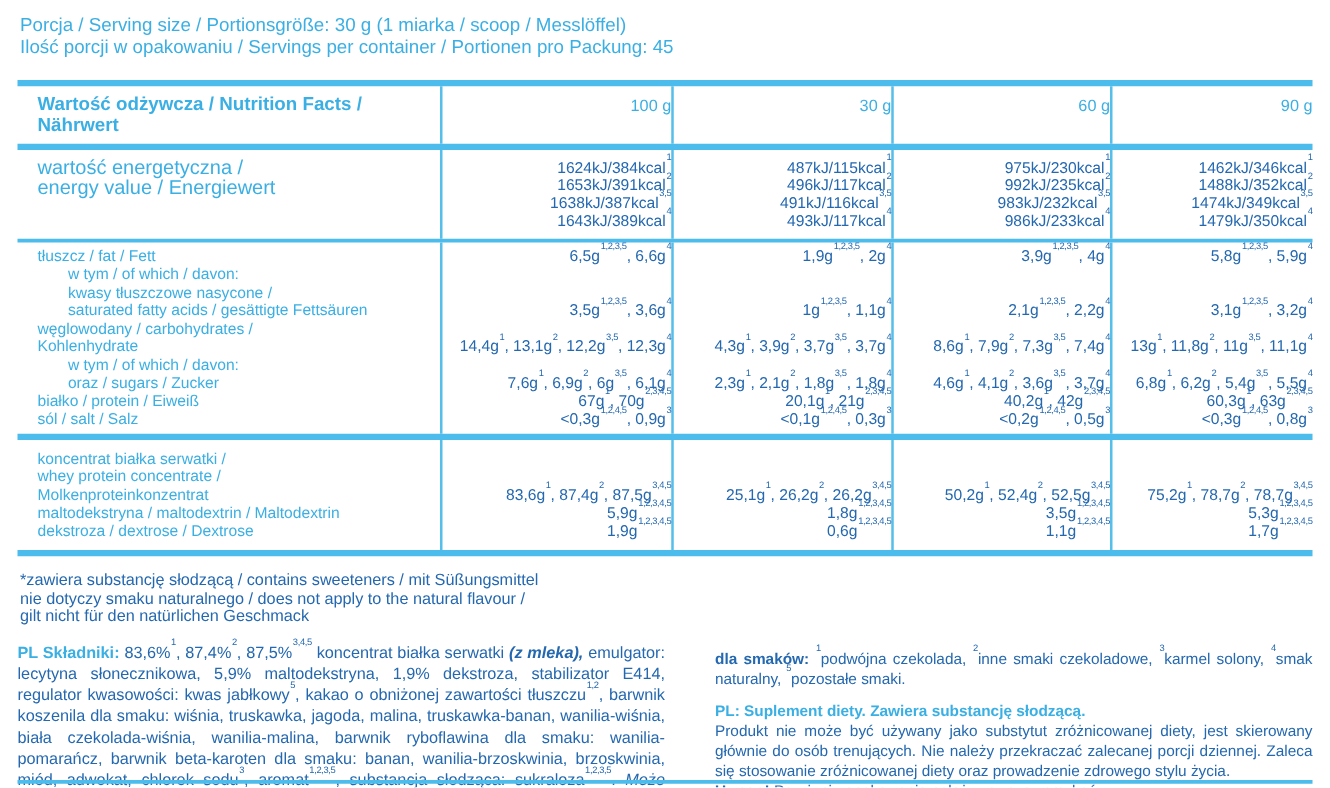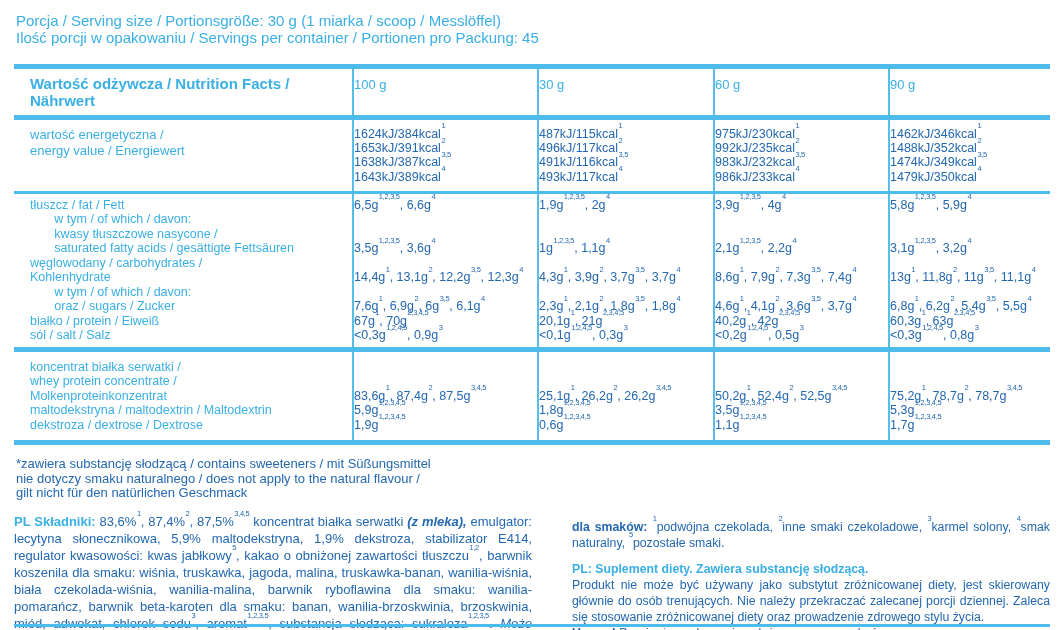--- a/index.html
+++ b/index.html
@@ -10,27 +10,27 @@
   .i{font-style:italic;}
   .bi{font-weight:bold;font-style:italic;}
   sup{font-size:7.5px;line-height:0;position:relative;top:-4.5px;margin-left:0.5px;letter-spacing:-0.3px;}
 
   .serving{margin:12px 16px 0 16px;font-size:15px;line-height:17px;color:#3aafe4;}
 
   .ntable{margin:18px 0 0 14px;width:1036px;border-top:5px solid #4cbcec;border-bottom:5px solid #4cbcec;}
   .trow{display:grid;grid-template-columns:338px 185px 176px 175px 162px;}
   .thead{border-bottom:5px solid #4cbcec;}
   .cell{box-sizing:border-box;}
-  .vcell{border-left:2px solid #55bfea;text-align:left;color:#2468b0;}
+  .vcell{border-left:2px solid #55bfea;text-align:right;color:#2468b0;}
   .lcell{padding-left:16px;color:#3aafe4;}
   .th-title{font-size:15px;font-weight:bold;color:#3aafe4;padding:6px 0 6px 16px;}
   .th-col{font-size:13px;color:#3aafe4;padding-top:8px;padding-bottom:6px;}
   .sec-energy{padding:0;}
   .sec-energy .cell{padding-top:7px;padding-bottom:7px;}
-  .sec-energy .lcell{font-size:13px;line-height:15.5px;}
+  .sec-energy .lcell{font-size:16px;line-height:15.5px;}
   .sec-energy .vcell{font-size:12.5px;line-height:14.2px;}
   .sec-nutrients{border-top:3px solid #4cbcec;}
   .sec-nutrients .cell{padding-top:4px;padding-bottom:4px;font-size:12.5px;line-height:14.5px;}
   .sec-components{border-top:5px solid #4cbcec;}
   .sec-components .cell{padding-top:8px;padding-bottom:8px;font-size:12.5px;line-height:14.5px;}
   .ln{white-space:pre-wrap;min-height:1em;}
 
   .footnote{margin:12px 4px 0 16px;font-size:13px;line-height:14.5px;color:#2468b0;}
 
   .bottom{display:flex;margin:12px 0 0 14px;width:1036px;gap:40px;}

